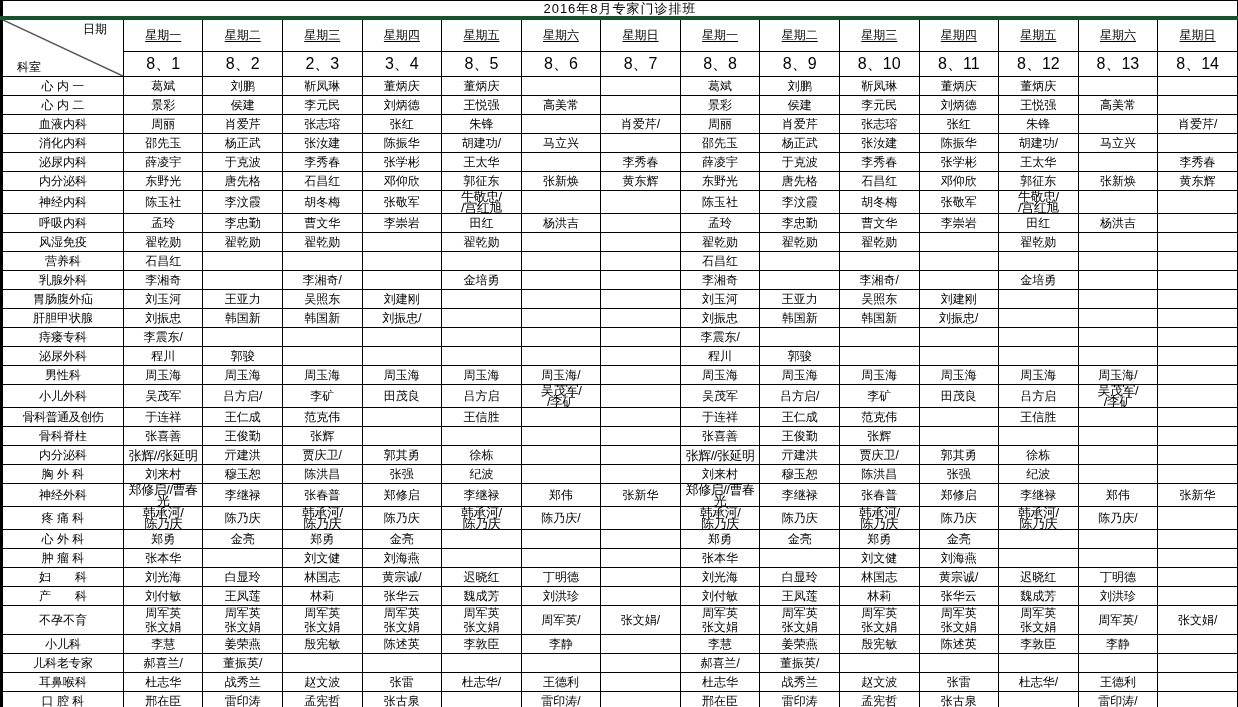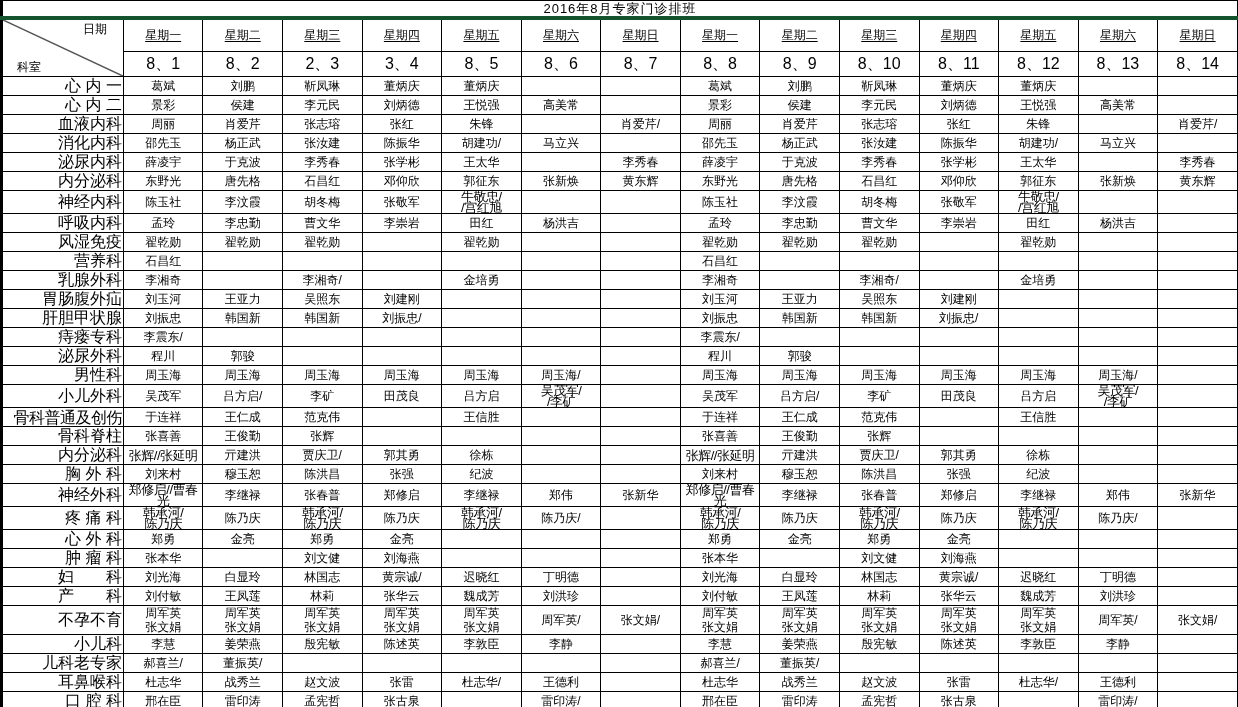--- a/index.html
+++ b/index.html
@@ -14,21 +14,21 @@
         padding:0 1px;white-space:pre-line;overflow:hidden;}
   tr.title-row th{border:none;border-bottom:4px solid #14532d;height:15px;
         font-size:13px;line-height:15px;letter-spacing:1px;}
   th.weekday{text-decoration:underline;text-underline-offset:2px;height:17px;font-family:Liberation Serif, serif;}
   th.datecell{font-size:16px;height:14px;}
   th.corner{position:relative;padding:0;}
   th.corner .lbl{position:absolute;font-size:12px;}
   th.corner .lbl.date{top:2px;right:16px;}
   th.corner .lbl.dept{bottom:2px;left:14px;}
   th.corner svg{position:absolute;top:0;left:0;width:100%;height:100%;display:block;}
-  tbody th.deptname{font-size:16px;text-align:right;}
+  tbody th.deptname{font-size:12px;}
   .small{font-size:13px;line-height:11px;letter-spacing:-0.5px;}
 </style>
 </head>
 <body>
 
 <div class="sheet">
   <table>
     <colgroup>
       <col class="dept">
       <col class="day">

